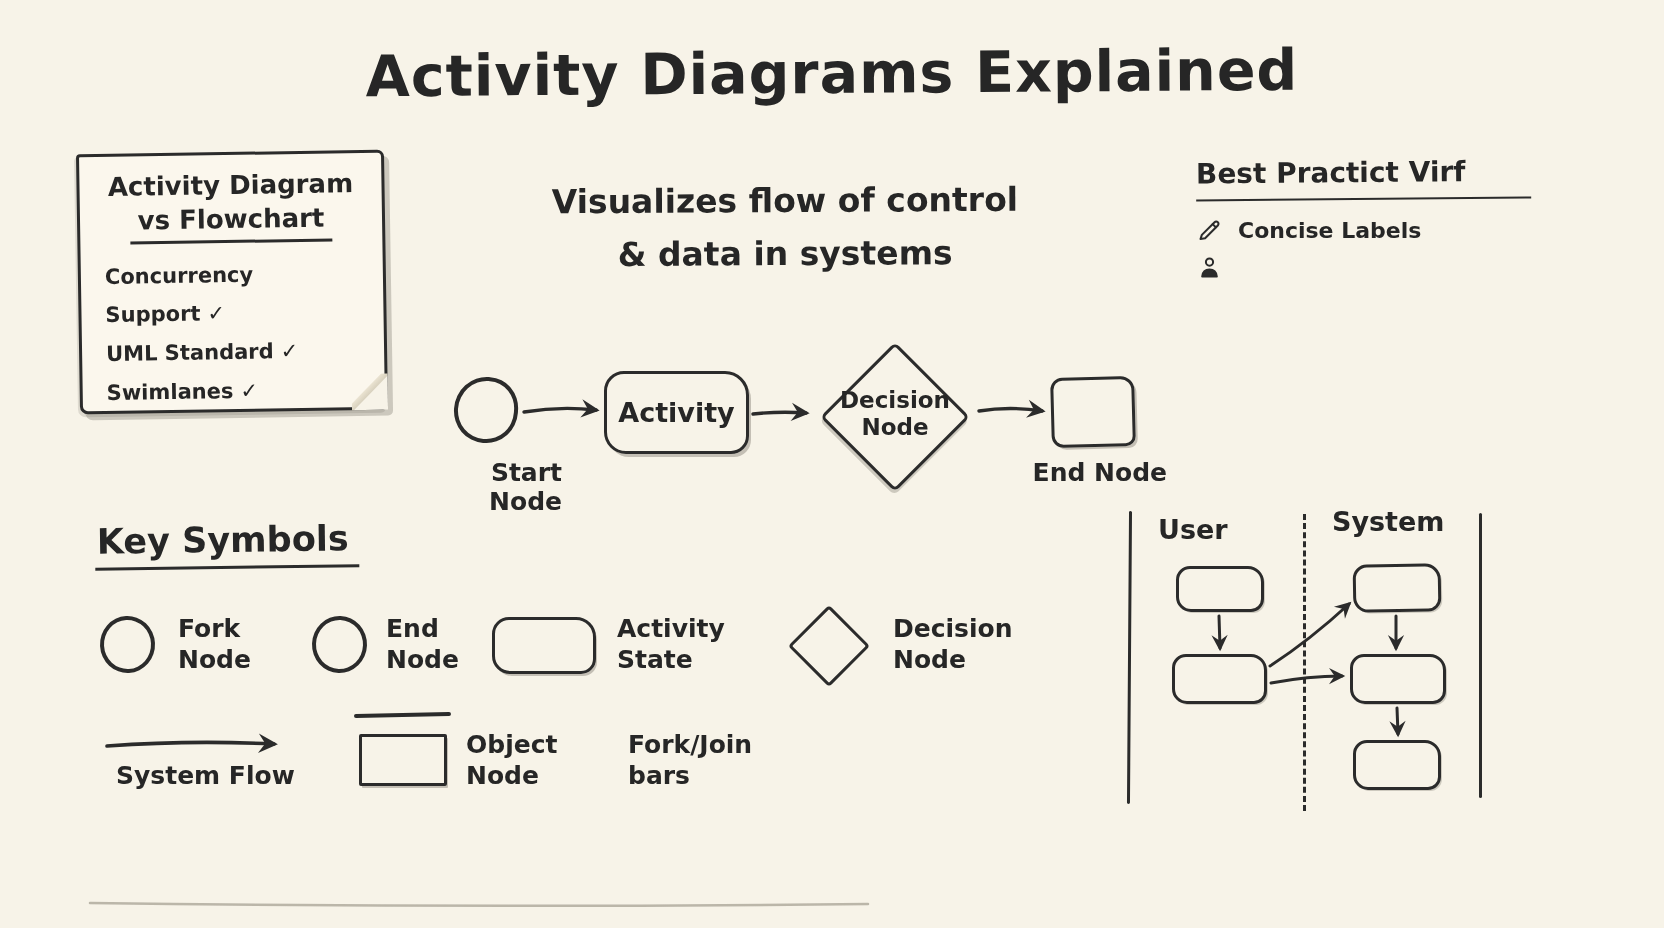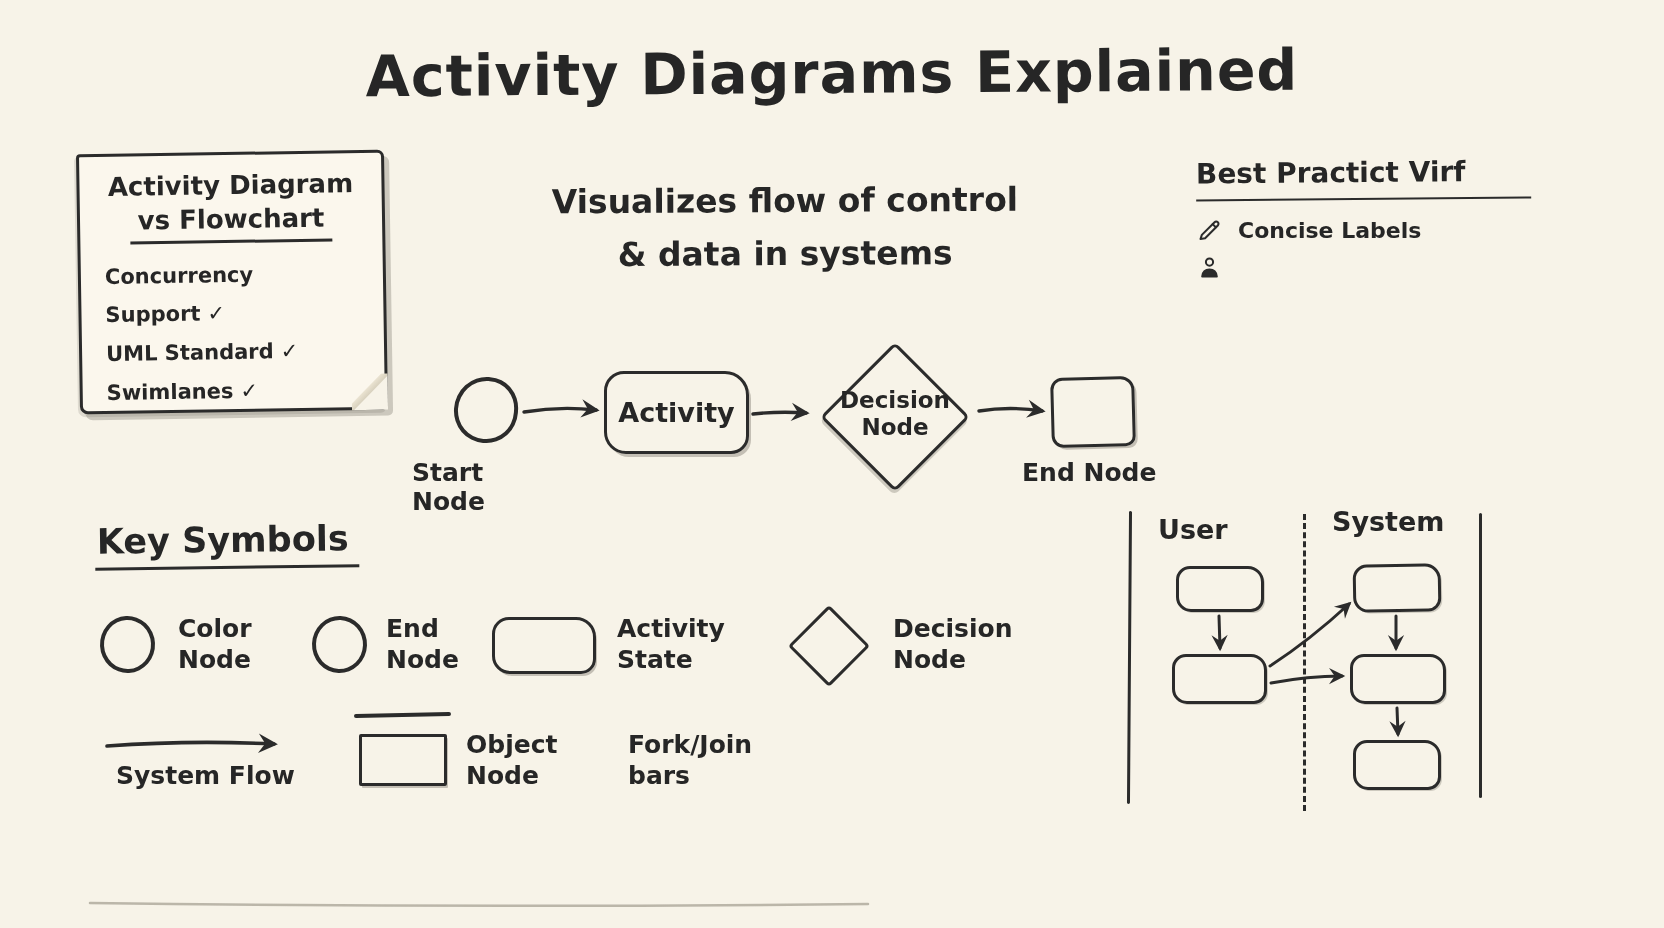--- a/index.html
+++ b/index.html
@@ -29,21 +29,21 @@
   
   .shape{position:absolute;border:3.5px solid #2b2b2b;background:transparent}
 
   
   .flow-start{left:454px;top:377px;width:64px;height:66px;border-radius:52% 48% 50% 50%;border-width:4px;transform:rotate(4deg)}
   .flow-activity{left:604px;top:371px;width:145px;height:83px;border-radius:20px 24px 18px 22px;display:flex;align-items:center;justify-content:center;font-size:27px;font-weight:bold;box-shadow:3px 4px 0 -1px rgba(80,74,62,0.3)}
   .flow-diamond-wrap{position:absolute;left:813px;top:340px;width:164px;height:154px}
   .flow-diamond{position:absolute;left:29px;top:24px;width:106px;height:106px;border:3.5px solid #2b2b2b;transform:rotate(45deg);border-radius:6px;box-shadow:2px 3px 0 rgba(80,74,62,0.25)}
   .flow-diamond-label{position:absolute;left:0;right:0;top:47px;text-align:center;font-size:23px;font-weight:bold;line-height:1.18}
   .flow-end{left:1051px;top:377px;width:84px;height:70px;border-radius:12px 14px 10px 12px;transform:rotate(-1.5deg);box-shadow:3px 3px 0 -1px rgba(80,74,62,0.3)}
-  .flow-label{position:absolute;text-align:left;font-size:25px;font-weight:bold}
+  .flow-label{position:absolute;text-align:right;font-size:25px;font-weight:bold}
   .lbl-start{left:412px;top:458px;width:150px}
   .lbl-end{left:1022px;top:458px;width:145px}
 
   
   .ks-heading{position:absolute;left:95px;top:520px;font-size:35px;font-weight:bold;border-bottom:3.5px solid #2b2b2b;padding:0 10px 6px 2px;transform:rotate(-0.8deg)}
   .sym-circle{border-radius:50%;border-width:4px;width:55px;height:57px}
   .sc1{left:100px;top:616px;transform:rotate(-3deg)}
   .sc2{left:312px;top:616px;transform:rotate(2deg)}
   .sym-activity{left:492px;top:617px;width:104px;height:57px;border-radius:17px 20px 15px 18px;box-shadow:2px 3px 0 -1px rgba(80,74,62,0.3)}
   .sym-diamond-wrap{position:absolute;left:786px;top:600px;width:86px;height:94px}
@@ -135,21 +135,21 @@
     </div>
   </div>
 
   <div class="shape flow-end"></div>
   <div class="flow-label lbl-end">End Node</div>
 
   <div class="ks-heading">Key Symbols</div>
 
   <div class="shape sym-circle sc1"></div>
   <div class="sym-label sl-start">
-    <div>Color</div>
+    <div>Fork</div>
     <div>Node</div>
   </div>
 
   <div class="shape sym-circle sc2"></div>
   <div class="sym-label sl-end">
     <div>End</div>
     <div>Node</div>
   </div>
 
   <div class="shape sym-activity"></div>

